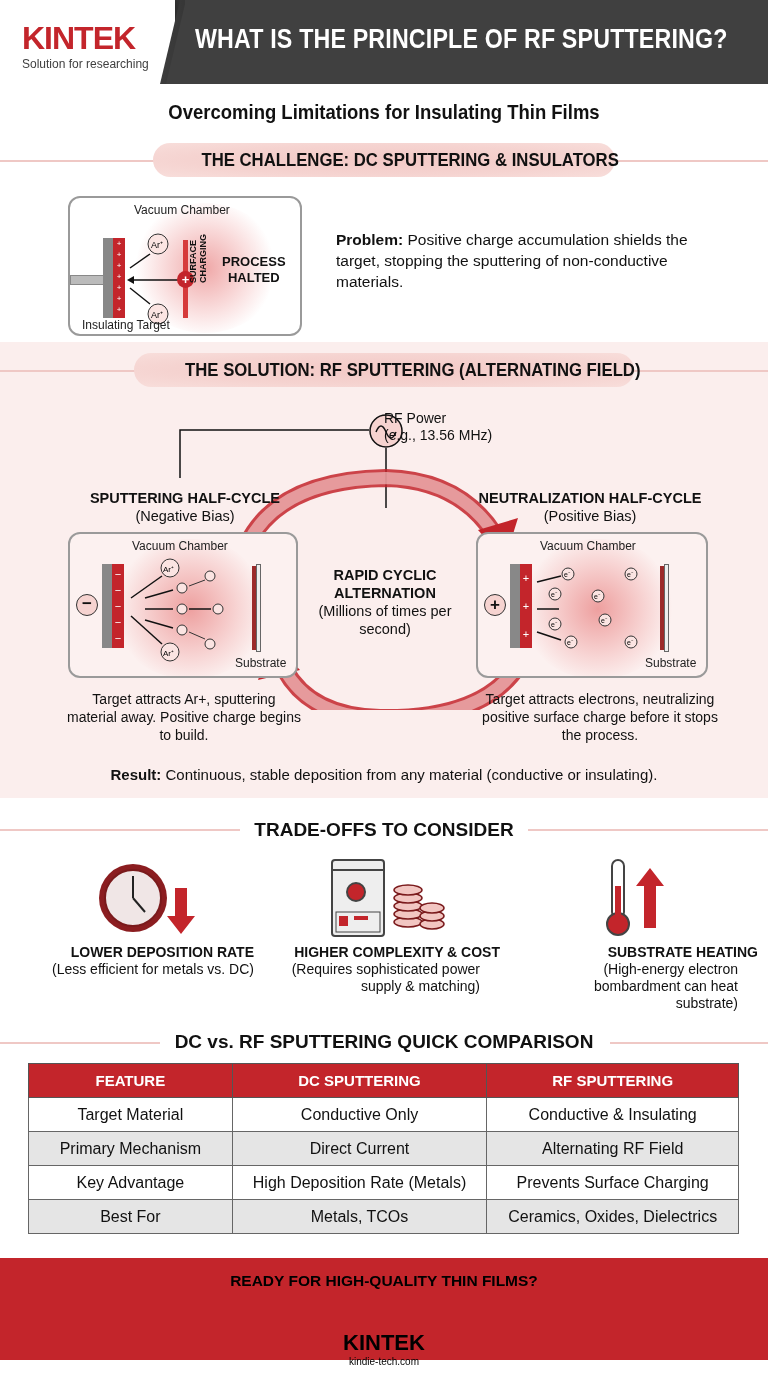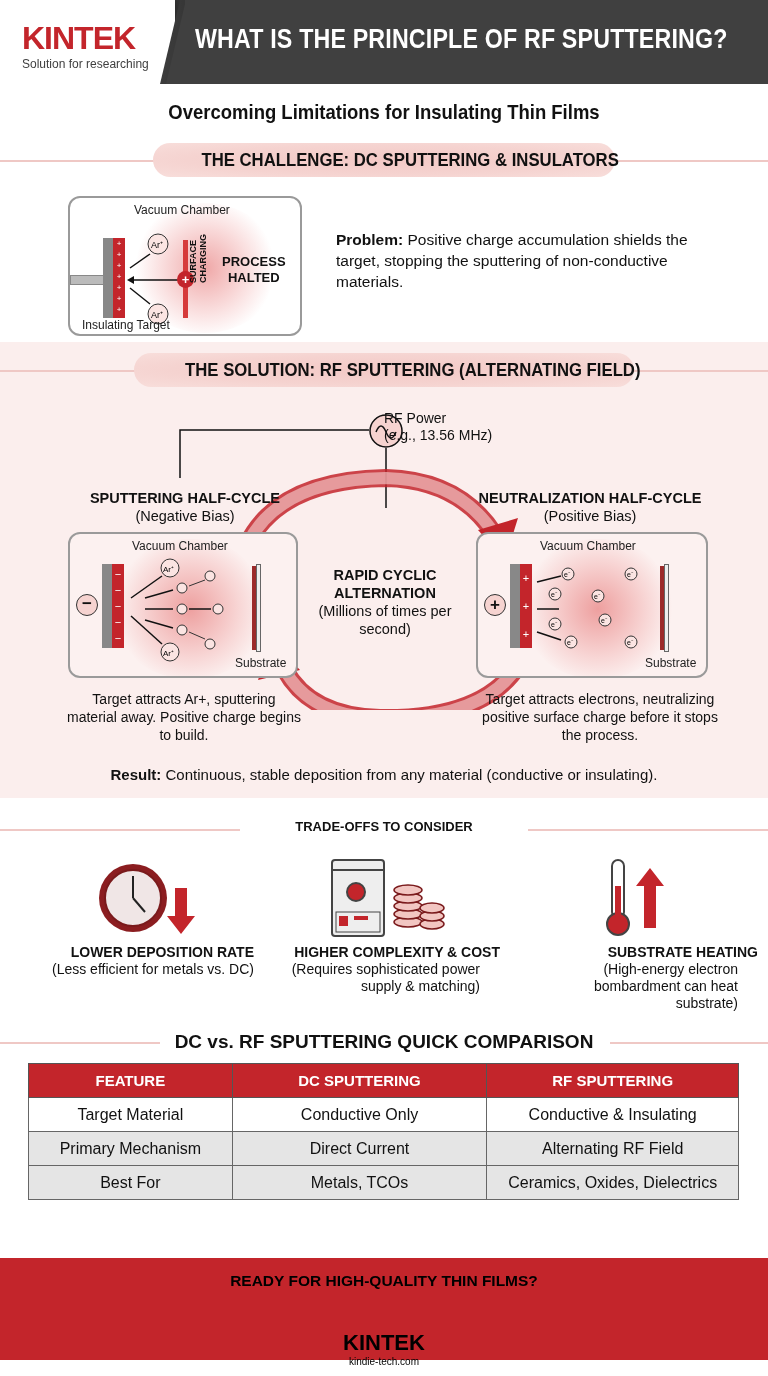--- a/index.html
+++ b/index.html
@@ -205,21 +205,21 @@
 
 <div class="desc" style="left:66px;top:690px;width:236px;">Target attracts Ar+, sputtering material away. Positive charge begins to build.</div>
 <div class="desc" style="left:480px;top:690px;width:240px;">Target attracts electrons, neutralizing positive surface charge before it stops the process.</div>
 
 <div class="result">
   <b>Result:</b> <span>Continuous, stable deposition from any material (conductive or insulating).</span>
 </div>
 
 <div class="hline" style="left:0;top:829px;width:240px;"></div>
 <div class="hline" style="left:528px;top:829px;width:240px;"></div>
-<div style="position:absolute;left:0;width:768px;top:819px;text-align:center;font-size:13px;font-weight:bold;">TRADE-OFFS TO CONSIDER</div>
+<div style="position:absolute;left:0;width:768px;top:819px;text-align:center;font-size:19px;font-weight:bold;">TRADE-OFFS TO CONSIDER</div>
 
 <svg style="position:absolute;left:95px;top:860px;" width="100" height="80">
   <circle cx="38" cy="38" r="34" fill="#8b1d20"></circle>
   <circle cx="38" cy="38" r="28" fill="#f0e6e6" stroke="#7a1a1c" stroke-width="2"></circle>
   <line x1="38" y1="38" x2="38" y2="16" stroke="#222" stroke-width="2"></line>
   <line x1="38" y1="38" x2="50" y2="52" stroke="#222" stroke-width="2"></line>
   <polygon points="80,28 92,28 92,56 100,56 86,74 72,56 80,56" fill="#c3252b"></polygon>
 </svg>
 
 <svg style="position:absolute;left:322px;top:858px;" width="130" height="82">
@@ -277,20 +277,25 @@
     <tr class="plain">
       <td>Target Material</td>
       <td>Conductive Only</td>
       <td>Conductive &amp; Insulating</td>
     </tr>
     <tr class="alt">
       <td>Primary Mechanism</td>
       <td>Direct Current</td>
       <td>Alternating RF Field</td>
     </tr>
+    <tr class="plain">
+      <td>Key Advantage</td>
+      <td>High Deposition Rate (Metals)</td>
+      <td>Prevents Surface Charging</td>
+    </tr>
     <tr class="alt">
       <td>Best For</td>
       <td>Metals, TCOs</td>
       <td>Ceramics, Oxides, Dielectrics</td>
     </tr>
   </tbody>
 </table>
 
 <div class="footer">
   <div class="l1">READY FOR HIGH-QUALITY THIN FILMS?</div>

